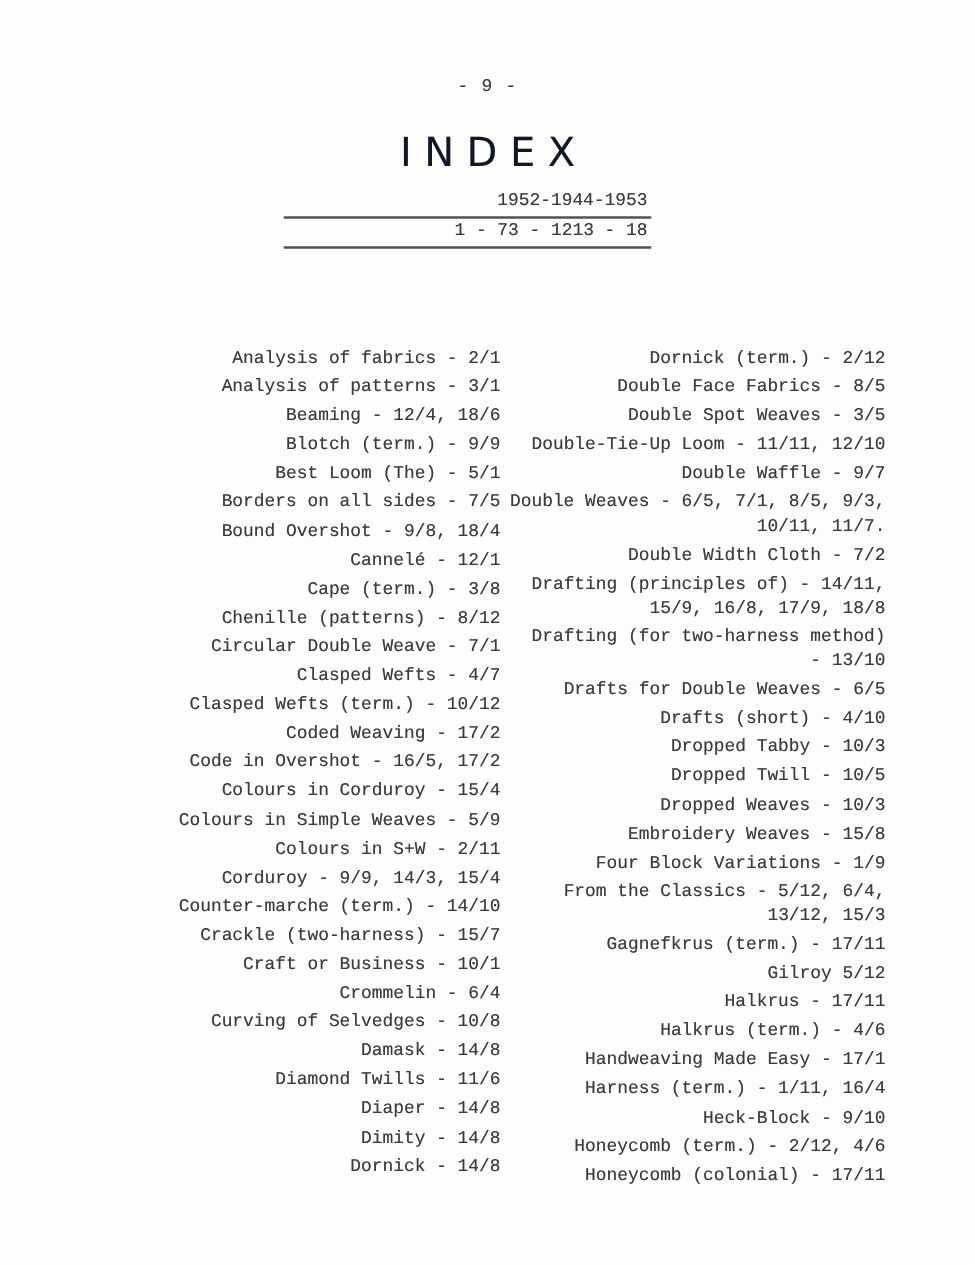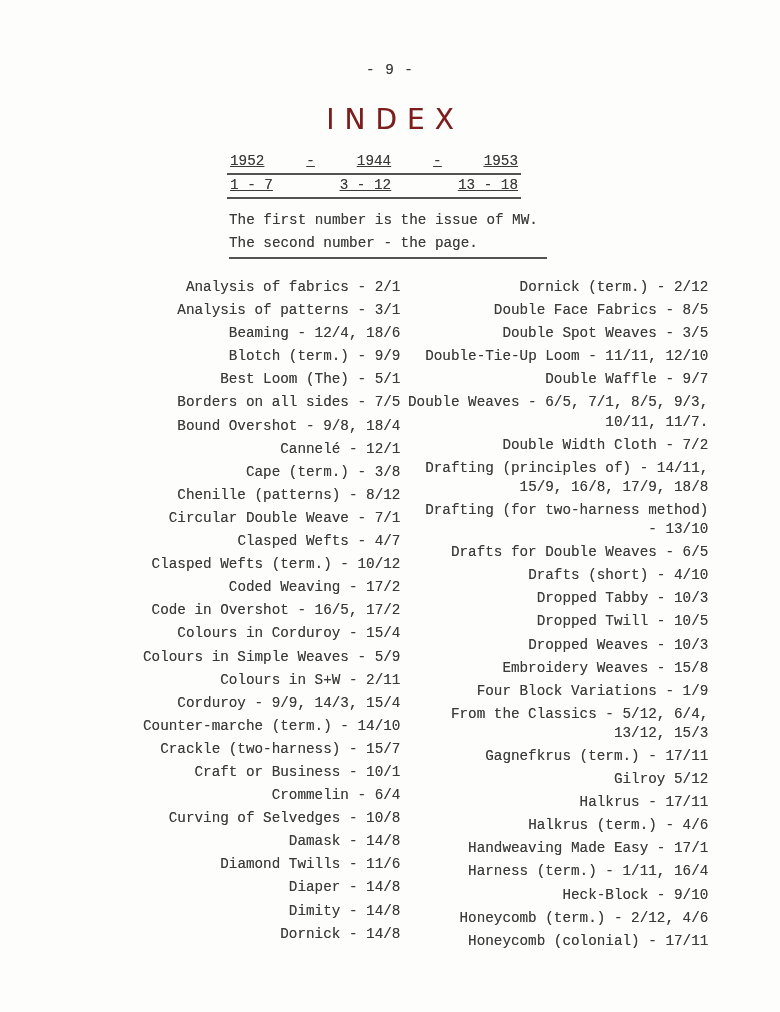--- a/index.html
+++ b/index.html
@@ -25,36 +25,36 @@
   }
   .page-number{
     position:absolute;top:62px;left:0;width:780px;
     text-align:center;
     letter-spacing:1px;
   }
   .title{
     position:absolute;top:103px;left:0;width:780px;
     text-align:center;
     font-family:"DejaVu Sans","Liberation Sans",sans-serif;
-    font-size:28px;
+    font-size:32px;
     font-weight:400;
     letter-spacing:10px;
     padding-left:10px; 
     box-sizing:border-box;
-    color:#7f1d1d;
+    color:#0f172a;
     text-shadow:0 0 0.5px rgba(60,60,60,0.4);
   }
   .legend{
     position:absolute;left:227px;top:153px;width:294px;
   }
   .legend-row{
-    display:flex;justify-content:space-between;
+    display:flex;justify-content:flex-end;
     border-bottom:2px solid rgba(52,52,52,0.85);
     padding:0 3px 2px 3px;
-    height:18px;line-height:17px;text-decoration:underline;
+    height:18px;line-height:17px;
   }
   .legend-row + .legend-row{margin-top:2px;}
   .notes{
     position:absolute;left:229px;top:209px;width:318px;
     line-height:23px;
   }
   .note-underlined{
     border-bottom:2px solid rgba(52,52,52,0.85);
     padding-bottom:2px;
   }
@@ -86,22 +86,18 @@
         <span>-</span>
         <span>1953</span>
       </div>
     <div class="legend-row">
         <span>1 - 7</span>
         <span>3 - 12</span>
         <span>13 - 18</span>
       </div>
   </div>
 
-  <div class="notes typew">
-    <div>The first number is the issue of MW.</div>
-    <div class="note-underlined">The second number - the page.</div>
-  </div>
 
   <div class="col col-left typew"><div class="line">Analysis of fabrics - 2/1</div><div class="line">Analysis of patterns - 3/1</div><div class="line">Beaming - 12/4, 18/6</div><div class="line">Blotch (term.) - 9/9</div><div class="line">Best Loom (The) - 5/1</div><div class="line">Borders on all sides - 7/5</div><div class="line">Bound Overshot - 9/8, 18/4</div><div class="line">Cannelé - 12/1</div><div class="line">Cape (term.) - 3/8</div><div class="line">Chenille (patterns) - 8/12</div><div class="line">Circular Double Weave - 7/1</div><div class="line">Clasped Wefts - 4/7</div><div class="line">Clasped Wefts (term.) - 10/12</div><div class="line">Coded Weaving - 17/2</div><div class="line">Code in Overshot - 16/5, 17/2</div><div class="line">Colours in Corduroy - 15/4</div><div class="line">Colours in Simple Weaves - 5/9</div><div class="line">Colours in S+W - 2/11</div><div class="line">Corduroy - 9/9, 14/3, 15/4</div><div class="line">Counter-marche (term.) - 14/10</div><div class="line">Crackle (two-harness) - 15/7</div><div class="line">Craft or Business - 10/1</div><div class="line">Crommelin - 6/4</div><div class="line">Curving of Selvedges - 10/8</div><div class="line">Damask - 14/8</div><div class="line">Diamond Twills - 11/6</div><div class="line">Diaper - 14/8</div><div class="line">Dimity - 14/8</div><div class="line">Dornick - 14/8</div></div>
 
   <div class="col col-right typew"><div class="line">Dornick (term.) - 2/12</div><div class="line">Double Face Fabrics - 8/5</div><div class="line">Double Spot Weaves - 3/5</div><div class="line">Double-Tie-Up Loom - 11/11, 12/10</div><div class="line">Double Waffle - 9/7</div><div class="line">Double Weaves - 6/5, 7/1, 8/5, 9/3,</div><div class="line wrap" style="padding-left: 10ch;">10/11, 11/7.</div><div class="line">Double Width Cloth - 7/2</div><div class="line">Drafting (principles of) - 14/11,</div><div class="line wrap" style="padding-left: 2ch;">15/9, 16/8, 17/9, 18/8</div><div class="line">Drafting (for two-harness method)</div><div class="line wrap" style="padding-left: 21ch;">- 13/10</div><div class="line">Drafts for Double Weaves - 6/5</div><div class="line">Drafts (short) - 4/10</div><div class="line">Dropped Tabby - 10/3</div><div class="line">Dropped Twill - 10/5</div><div class="line">Dropped Weaves - 10/3</div><div class="line">Embroidery Weaves - 15/8</div><div class="line">Four Block Variations - 1/9</div><div class="line">From the Classics - 5/12, 6/4,</div><div class="line wrap" style="padding-left: 9ch;">13/12, 15/3</div><div class="line">Gagnefkrus (term.) - 17/11</div><div class="line">Gilroy 5/12</div><div class="line">Halkrus - 17/11</div><div class="line">Halkrus (term.) - 4/6</div><div class="line">Handweaving Made Easy - 17/1</div><div class="line">Harness (term.) - 1/11, 16/4</div><div class="line">Heck-Block - 9/10</div><div class="line">Honeycomb (term.) - 2/12, 4/6</div><div class="line">Honeycomb (colonial) - 17/11</div></div>
 
 </div>
 
 </body></html>

